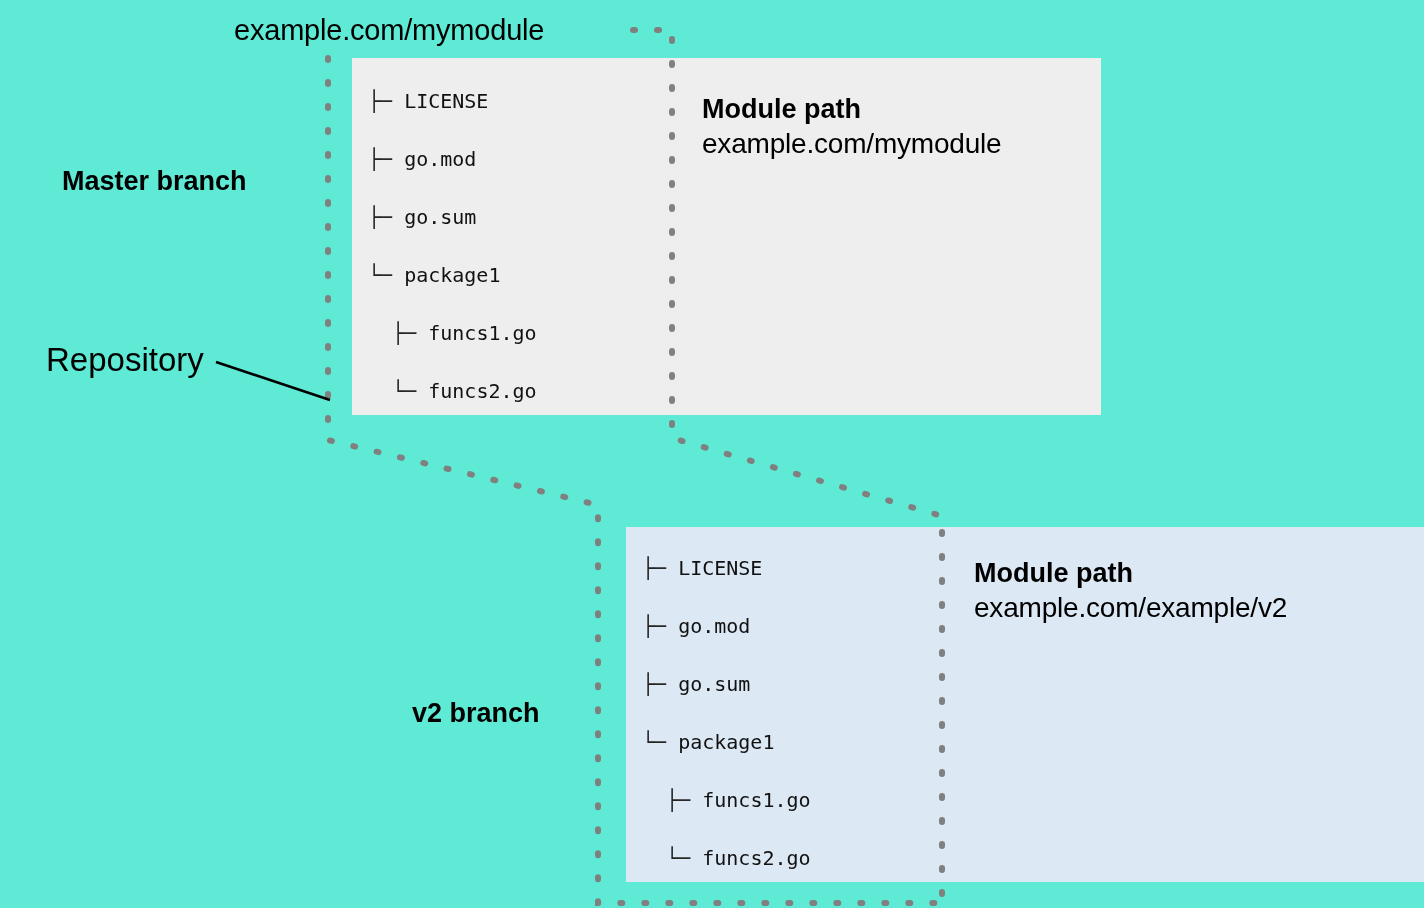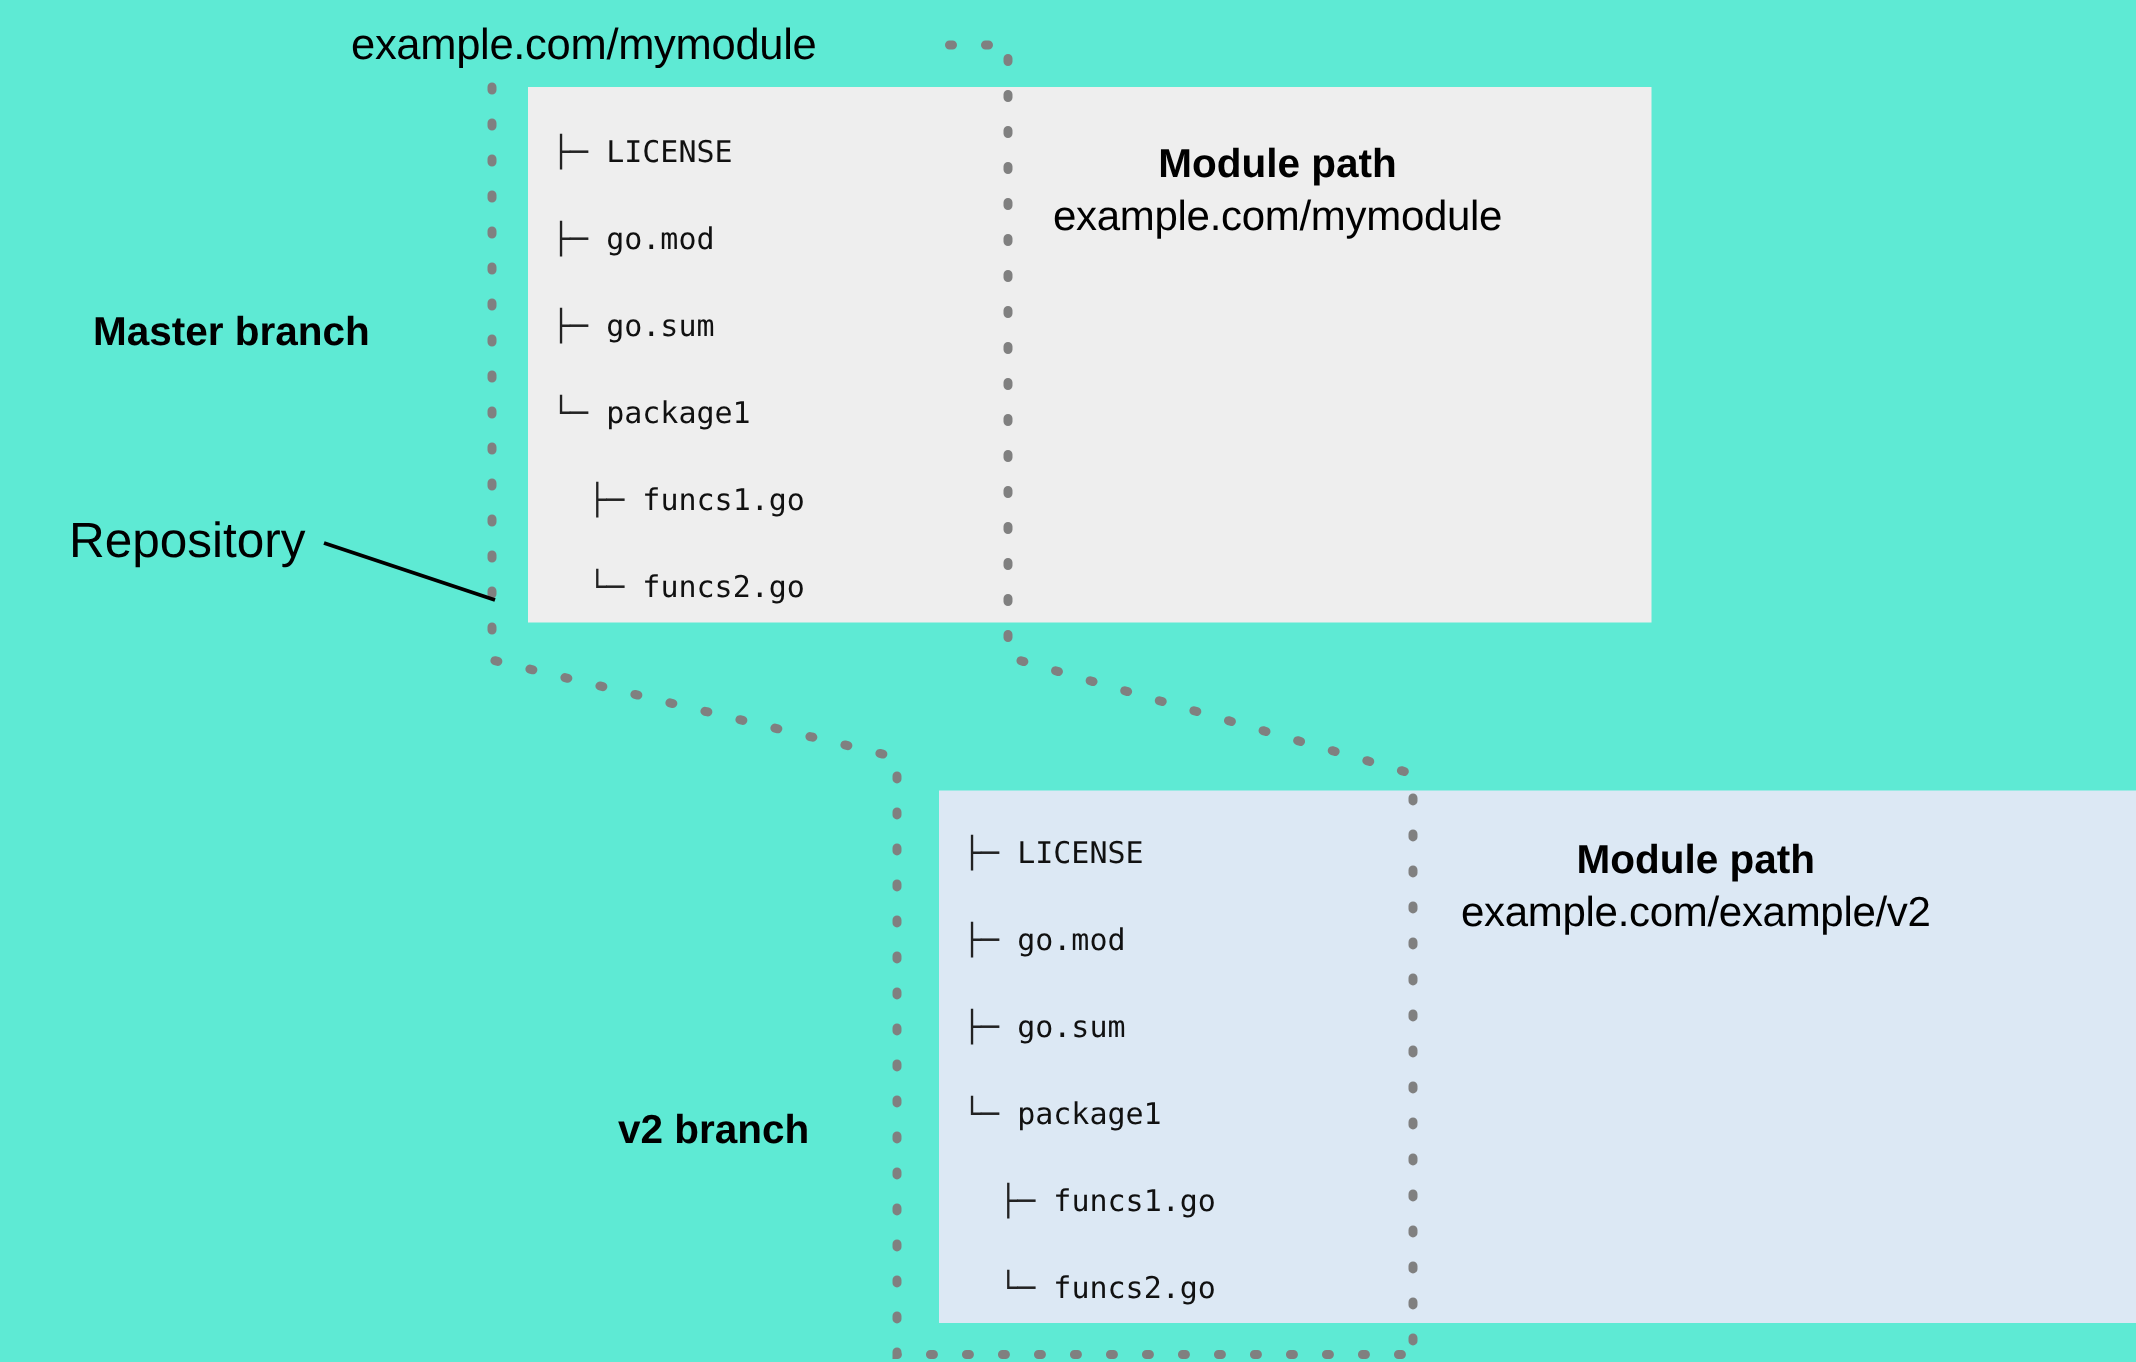--- a/index.html
+++ b/index.html
@@ -51,40 +51,38 @@
     font-size: 29px;
     color: #000000;
     white-space: nowrap;
     letter-spacing: -0.2px;
   }
   .branch-label {
     font-weight: bold;
     font-size: 27px;
     color: #000000;
     white-space: nowrap;
-    margin-top: 40px;
   }
   .label-master { left: 62px; top: 166px; }
   .label-v2     { left: 412px; top: 698px; }
 
   .repo-label {
     left: 46px;
     top: 341px;
     font-size: 33px;
     color: #000000;
     white-space: nowrap;
   }
 
   
   .modpath { white-space: nowrap; color: #000000; }
   .modpath .mp-title {
     font-weight: bold;
     font-size: 27px;
     line-height: 34px;
-    text-align: center;
   }
   .modpath .mp-value {
     font-size: 28px;
     line-height: 36px;
     letter-spacing: -0.2px;
   }
   .modpath-master { left: 702px; top: 92px; }
   .modpath-v2     { left: 974px; top: 556px; }
 
   

